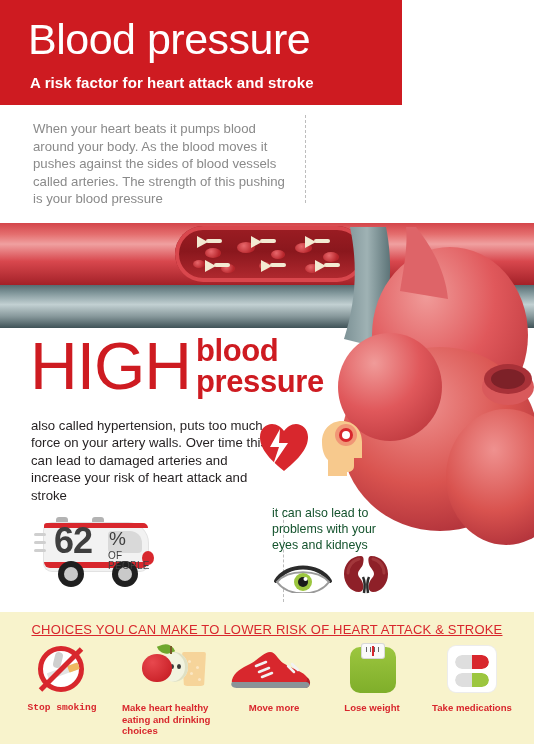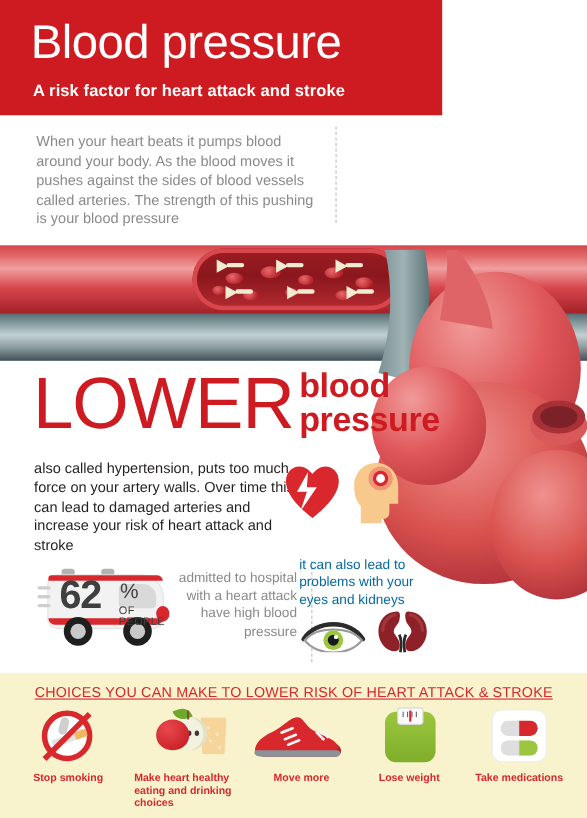--- a/index.html
+++ b/index.html
@@ -63,21 +63,21 @@
   .amb-wheel{position:absolute;top:46px;width:26px;height:26px;border-radius:50%;background:#1f1f1f;}
   .amb-hub{position:absolute;top:6px;left:6px;width:14px;height:14px;border-radius:50%;background:#c9c9c9;}
   .amb-dash{position:absolute;left:4px;height:3px;width:12px;background:#cfcfcf;border-radius:2px;}
   .amb-tail{position:absolute;left:112px;top:36px;width:12px;height:14px;border-radius:50%;background:#d8272d;}
   .stat-num{position:absolute;left:24px;top:8px;font-size:36px;line-height:36px;color:#3f3f3f;font-weight:700;letter-spacing:-1px;}
   .stat-pct{position:absolute;left:79px;top:14px;font-size:19px;line-height:19px;color:#3f3f3f;}
   .stat-of{position:absolute;left:78px;top:36px;font-size:10px;line-height:10px;color:#3f3f3f;letter-spacing:0.3px;}
   .stat-text{position:absolute;left:140px;top:312px;width:130px;font-size:12.4px;line-height:16.2px;color:#8a8a8a;text-align:right;}
   .divider2{position:absolute;left:283px;top:305px;width:0;height:92px;border-left:1px dashed #bdbdbd;}
 
-  .eyes-text{position:absolute;left:272px;top:300px;width:124px;font-size:12.4px;line-height:16.2px;color:#0369a1;}
+  .eyes-text{position:absolute;left:272px;top:300px;width:124px;font-size:12.4px;line-height:16.2px;color:#14532d;}
   .eye-icon{position:absolute;left:273px;top:352px;width:60px;height:36px;}
   .kidney-icon{position:absolute;left:342px;top:348px;width:48px;height:42px;}
 
   
   .banner{position:absolute;left:0;top:612px;width:534px;height:132px;background:#f8f3cc;}
   .banner-title{position:absolute;left:0;top:10px;width:534px;text-align:center;font-size:13px;font-weight:400;color:#d8272d;letter-spacing:0.2px;text-decoration:underline;}
   .choices{position:absolute;left:0;top:32px;width:534px;height:100px;}
   .choice{position:absolute;top:0;width:104px;height:100px;}
   .choice-icon{position:relative;width:104px;height:52px;}
   .choice-label{margin-top:6px;font-size:9.6px;line-height:11.6px;color:#d8272d;font-weight:bold;text-align:center;}
@@ -185,21 +185,21 @@
         <ellipse cx="60" cy="160" rx="52" ry="54" fill="url(#hg1)"></ellipse>
         <ellipse cx="176" cy="250" rx="60" ry="68" fill="url(#hg2)"></ellipse>
         <ellipse cx="178" cy="160" rx="26" ry="18" fill="#d9595b"></ellipse>
         <ellipse cx="178" cy="152" rx="24" ry="15" fill="#a83138"></ellipse>
         <ellipse cx="178" cy="152" rx="17" ry="10" fill="#7d2128"></ellipse>
         <path d="M86 0 C104 22 116 48 118 72 L70 64 C74 40 78 18 76 0 Z" fill="#de6468"></path>
       </svg>
     </div>
 
     <div class="hbp">
-      <span class="hbp-high">LOWER</span><span class="hbp-words"><span class="hbp-w">blood</span><span class="hbp-w">pressure</span></span>
+      <span class="hbp-high">HIGH</span><span class="hbp-words"><span class="hbp-w">blood</span><span class="hbp-w">pressure</span></span>
     </div>
 
     <div class="body-copy">also called hypertension, puts too much force on your artery walls. Over time this can lead to damaged arteries and increase your risk of heart attack and stroke</div>
 
     <div class="broken-heart">
       <svg viewBox="0 0 52 52" width="52" height="52">
         <path d="M26 50 C6 34 2 24 2 16 C2 8 8 3 14 3 C19 3 23 6 26 10 C29 6 33 3 38 3 C44 3 50 8 50 16 C50 24 46 34 26 50 Z" fill="#d8272d"></path>
         <path d="M22 8 L12 26 L21 26 L15 44 L30 22 L21 22 Z" fill="#fff"></path>
       </svg>
     </div>
@@ -227,21 +227,20 @@
       <div class="amb-wheel" style="left:28px;">
           <div class="amb-hub"></div>
         </div>
       <div class="amb-wheel" style="left:82px;">
           <div class="amb-hub"></div>
         </div>
       <div class="stat-num">62</div>
       <div class="stat-pct">%</div>
       <div class="stat-of">OF PEOPLE</div>
     </div>
-    <div class="stat-text">admitted to hospital with a heart attack have high blood pressure</div>
     <div class="divider2"></div>
 
     <div class="eyes-text">it can also lead to problems with your eyes and kidneys</div>
     <div class="eye-icon">
       <svg viewBox="0 0 60 36" width="60" height="36">
         <path d="M3 24 C14 6 46 6 57 24" stroke="#2b2b2b" stroke-width="4" fill="none" stroke-linecap="round"></path>
         <path d="M4 25 C15 40 45 40 56 25 C45 12 15 12 4 25 Z" fill="#fff" stroke="#9a9a9a" stroke-width="2"></path>
         <circle cx="30" cy="25" r="9" fill="#9cc63f"></circle>
         <circle cx="30" cy="25" r="5" fill="#1a1a1a"></circle>
         <circle cx="32.5" cy="22" r="2" fill="#fff"></circle>
@@ -257,21 +256,21 @@
         <path d="M27 24 C25 28 25 34 26 40" stroke="#2a2a2a" stroke-width="2.5" fill="none"></path>
       </svg>
     </div>
   </div>
 
   <div class="banner">
     <div class="banner-title">CHOICES YOU CAN MAKE TO LOWER RISK OF HEART ATTACK &amp; STROKE</div>
 
     <div class="choices">
 
-      <div class="choice" style="left:10px;">
+      <div class="choice" style="left:10px;font-family:Liberation Mono, monospace;">
         <div class="choice-icon">
           <div class="ns-circle"></div>
           <div class="ns-smoke"></div>
           <div class="ns-cig"></div>
           <div class="ns-filter"></div>
           <div class="ns-bar"></div>
         </div>
         <div class="choice-label">Stop smoking</div>
       </div>
 

